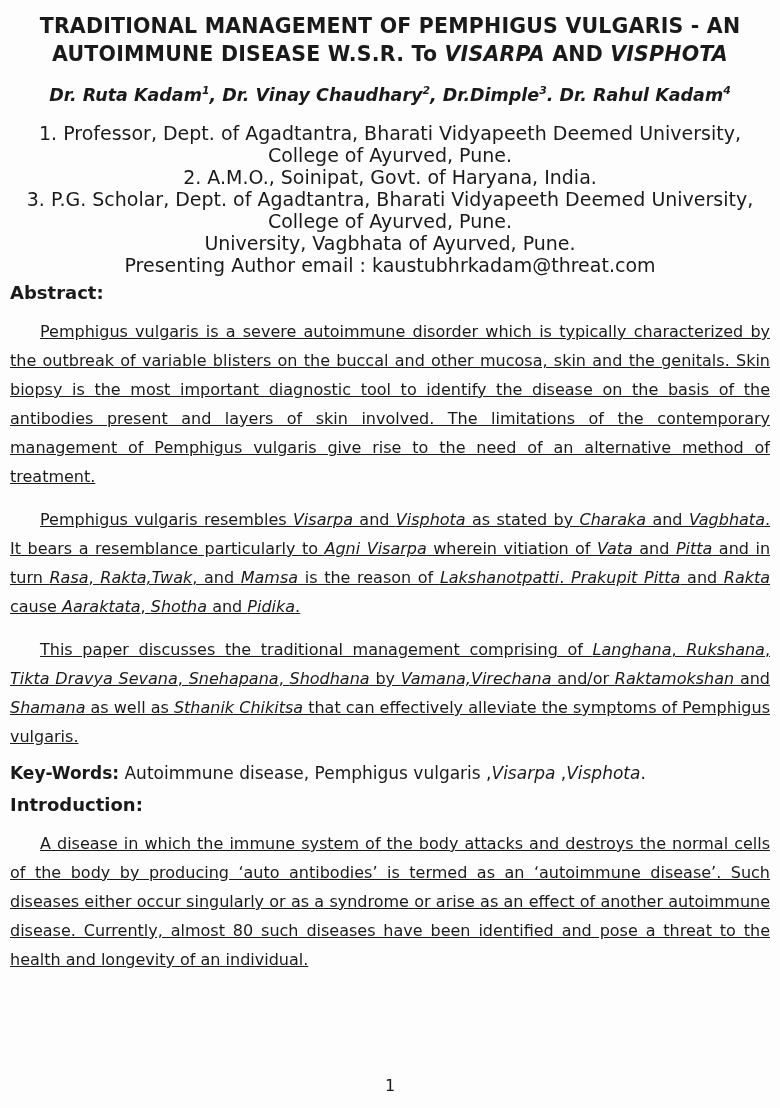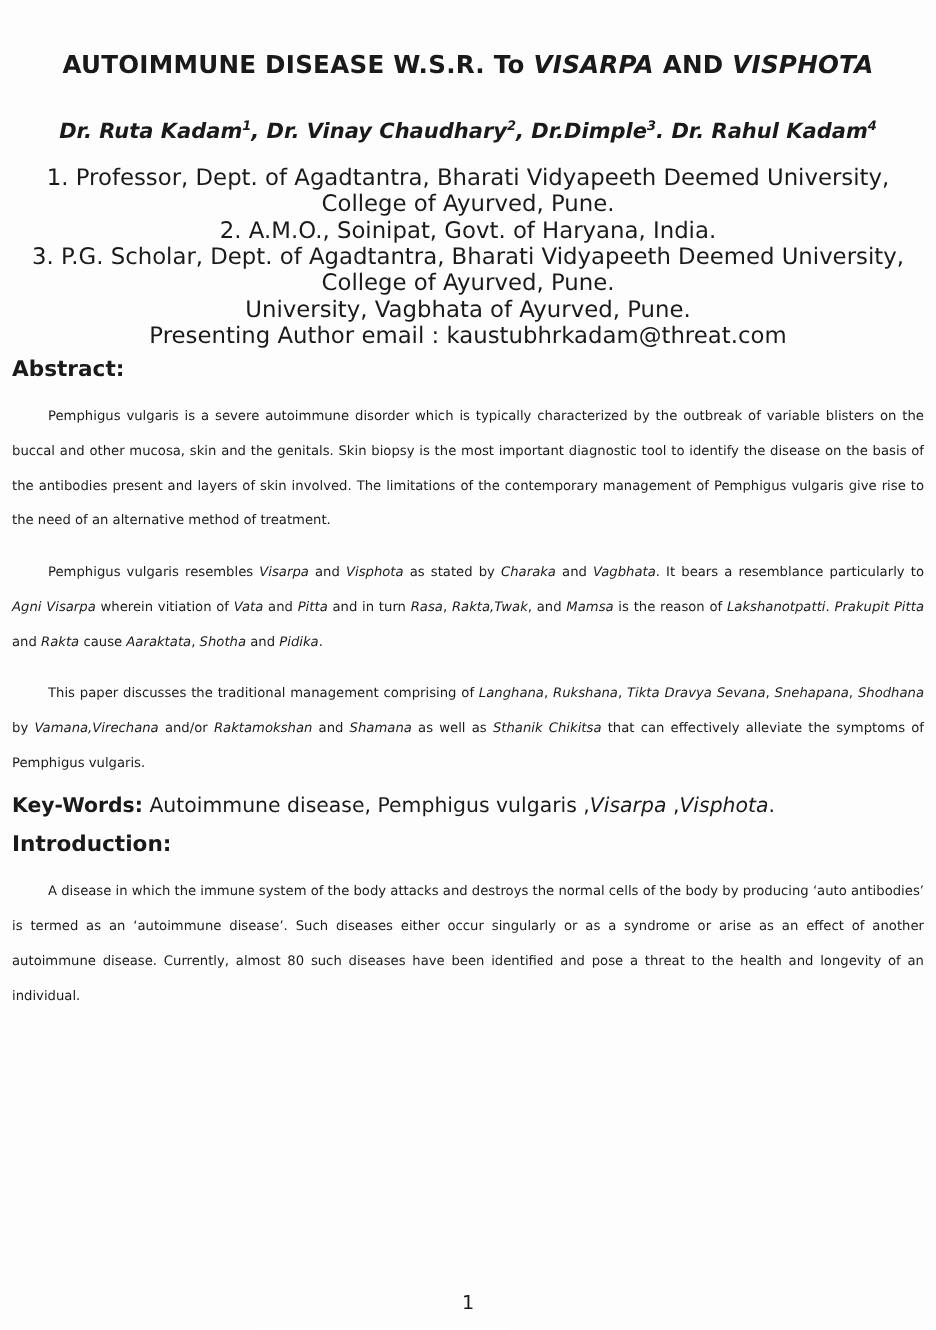--- a/index.html
+++ b/index.html
@@ -20,43 +20,44 @@
   }
   .title {
     margin: 4px 22px 0 22px;
     text-align: center;
     font-size: 20.5px;
     font-weight: bold;
     line-height: 28px;
     letter-spacing: 0.2px;
   }
   .authors {
-    margin-top: 32px;
+    margin-top: 17px;
     text-align: center;
     font-size: 17.5px;
     font-weight: bold;
     font-style: italic;
   }
   .affiliations {
     margin-top: 17px;
     text-align: center;
     font-size: 19px;
     line-height: 22px;
   }
   .heading {
     margin-top: 6px;
     font-size: 18px;
     font-weight: bold;
   }
   .para {
     margin: 14px 0 0 0;
-    font-size: 11px;
+    font-size: 16px;
     line-height: 29px;
     text-align: justify;
     text-indent: 30px;
+    text-decoration: underline;
   }
   .keywords {
     margin: 8px 0 0 0;
     font-size: 17px;
     line-height: 29px;
     text-align: left;
   }
   .page-number {
     position: absolute;
     top: 1076px;
@@ -67,21 +68,21 @@
   }
   .it { font-style: italic; }
   .bd { font-weight: bold; }
   sup { font-size: 0.62em; line-height: 0; }
 </style>
 </head>
 <body>
 
 <div class="page">
 
-  <h1 class="title"><br><span>AUTOIMMUNE DISEASE W.S.R. To </span><span class="it">VISARPA</span><span> AND </span><span class="it">VISPHOTA</span></h1>
+  <h1 class="title"><span>TRADITIONAL MANAGEMENT OF PEMPHIGUS VULGARIS - AN</span><br><span>AUTOIMMUNE DISEASE W.S.R. To </span><span class="it">VISARPA</span><span> AND </span><span class="it">VISPHOTA</span></h1>
 
   <div class="authors"><span>Dr. Ruta Kadam</span><sup>1</sup><span>, Dr. Vinay Chaudhary</span><sup>2</sup><span>, Dr.Dimple</span><sup>3</sup><span>. Dr. Rahul Kadam</span><sup>4</sup></div>
 
   <div class="affiliations">
     <div>1.  Professor, Dept. of Agadtantra, Bharati Vidyapeeth Deemed University,</div>
     <div>College of Ayurved, Pune.</div>
     <div>2. A.M.O., Soinipat, Govt. of Haryana, India.</div>
     <div>3. P.G. Scholar, Dept. of Agadtantra, Bharati Vidyapeeth Deemed University,</div>
     <div>College of Ayurved, Pune.</div>
     <div>University, Vagbhata of Ayurved, Pune.</div>

